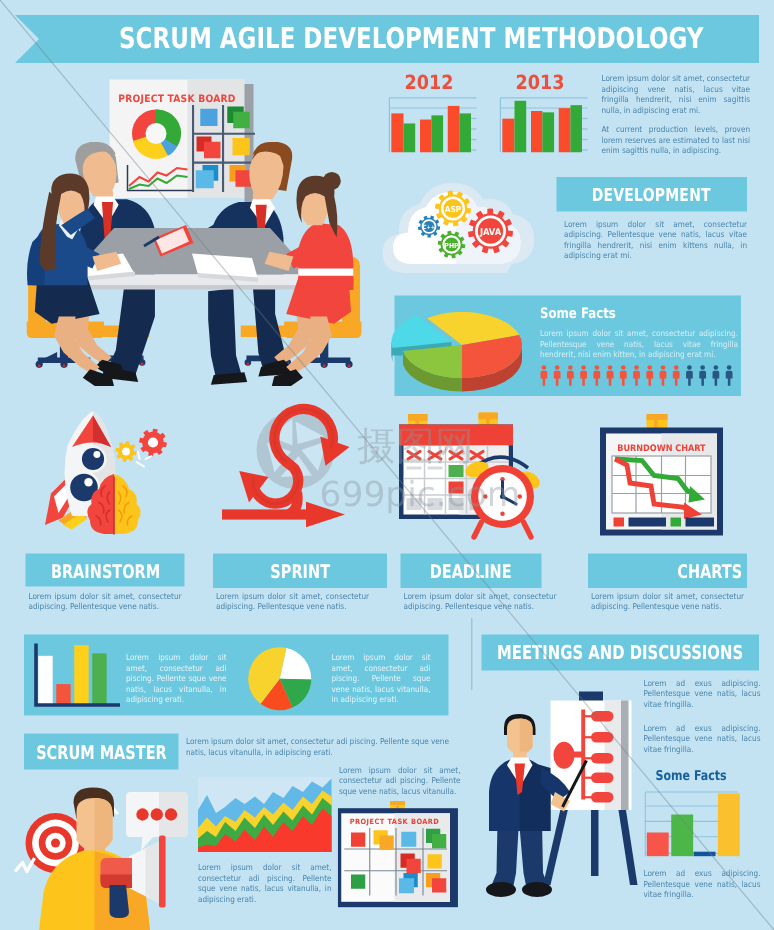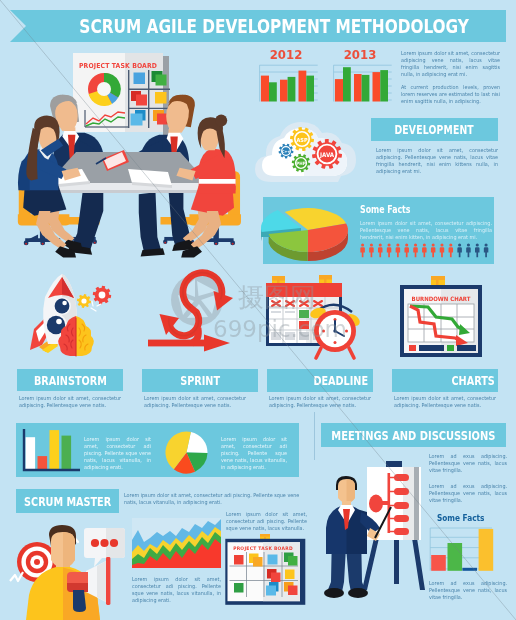--- a/index.html
+++ b/index.html
@@ -562,21 +562,21 @@
   <div class="hbar" style="left:17px;top:369px;width:106px;height:22px;">
     <span style="font-size:12.5px;">BRAINSTORM</span>
     </div>
   <div class="para" style="left:19px;top:395px;width:102px;">Lorem ipsum dolor sit amet, consectetur adipiscing. Pellentesque vene natis.</div>
 
   <div class="hbar" style="left:142px;top:369px;width:116px;height:23px;">
     <span style="font-size:12.5px;">SPRINT</span>
     </div>
   <div class="para" style="left:144px;top:395px;width:102px;">Lorem ipsum dolor sit amet, consectetur adipiscing. Pellentesque vene natis.</div>
 
-  <div class="hbar" style="left:267px;top:369px;width:106px;height:23px;justify-content:flex-end;">
+  <div class="hbar" style="left:267px;top:369px;width:94px;height:23px;">
     <span style="font-size:12.5px;">DEADLINE</span>
     </div>
   <div class="para" style="left:269px;top:395px;width:102px;">Lorem ipsum dolor sit amet, consectetur adipiscing. Pellentesque vene natis.</div>
 
   <div class="hbar" style="left:392px;top:369px;width:106px;height:23px;justify-content:flex-end;">
     <span style="font-size:12.5px;">CHARTS</span>
     </div>
   <div class="para" style="left:394px;top:395px;width:102px;">Lorem ipsum dolor sit amet, consectetur adipiscing. Pellentesque vene natis.</div>
 
   <div class="panel" style="left:16px;top:423px;width:283px;height:54px;"></div>

